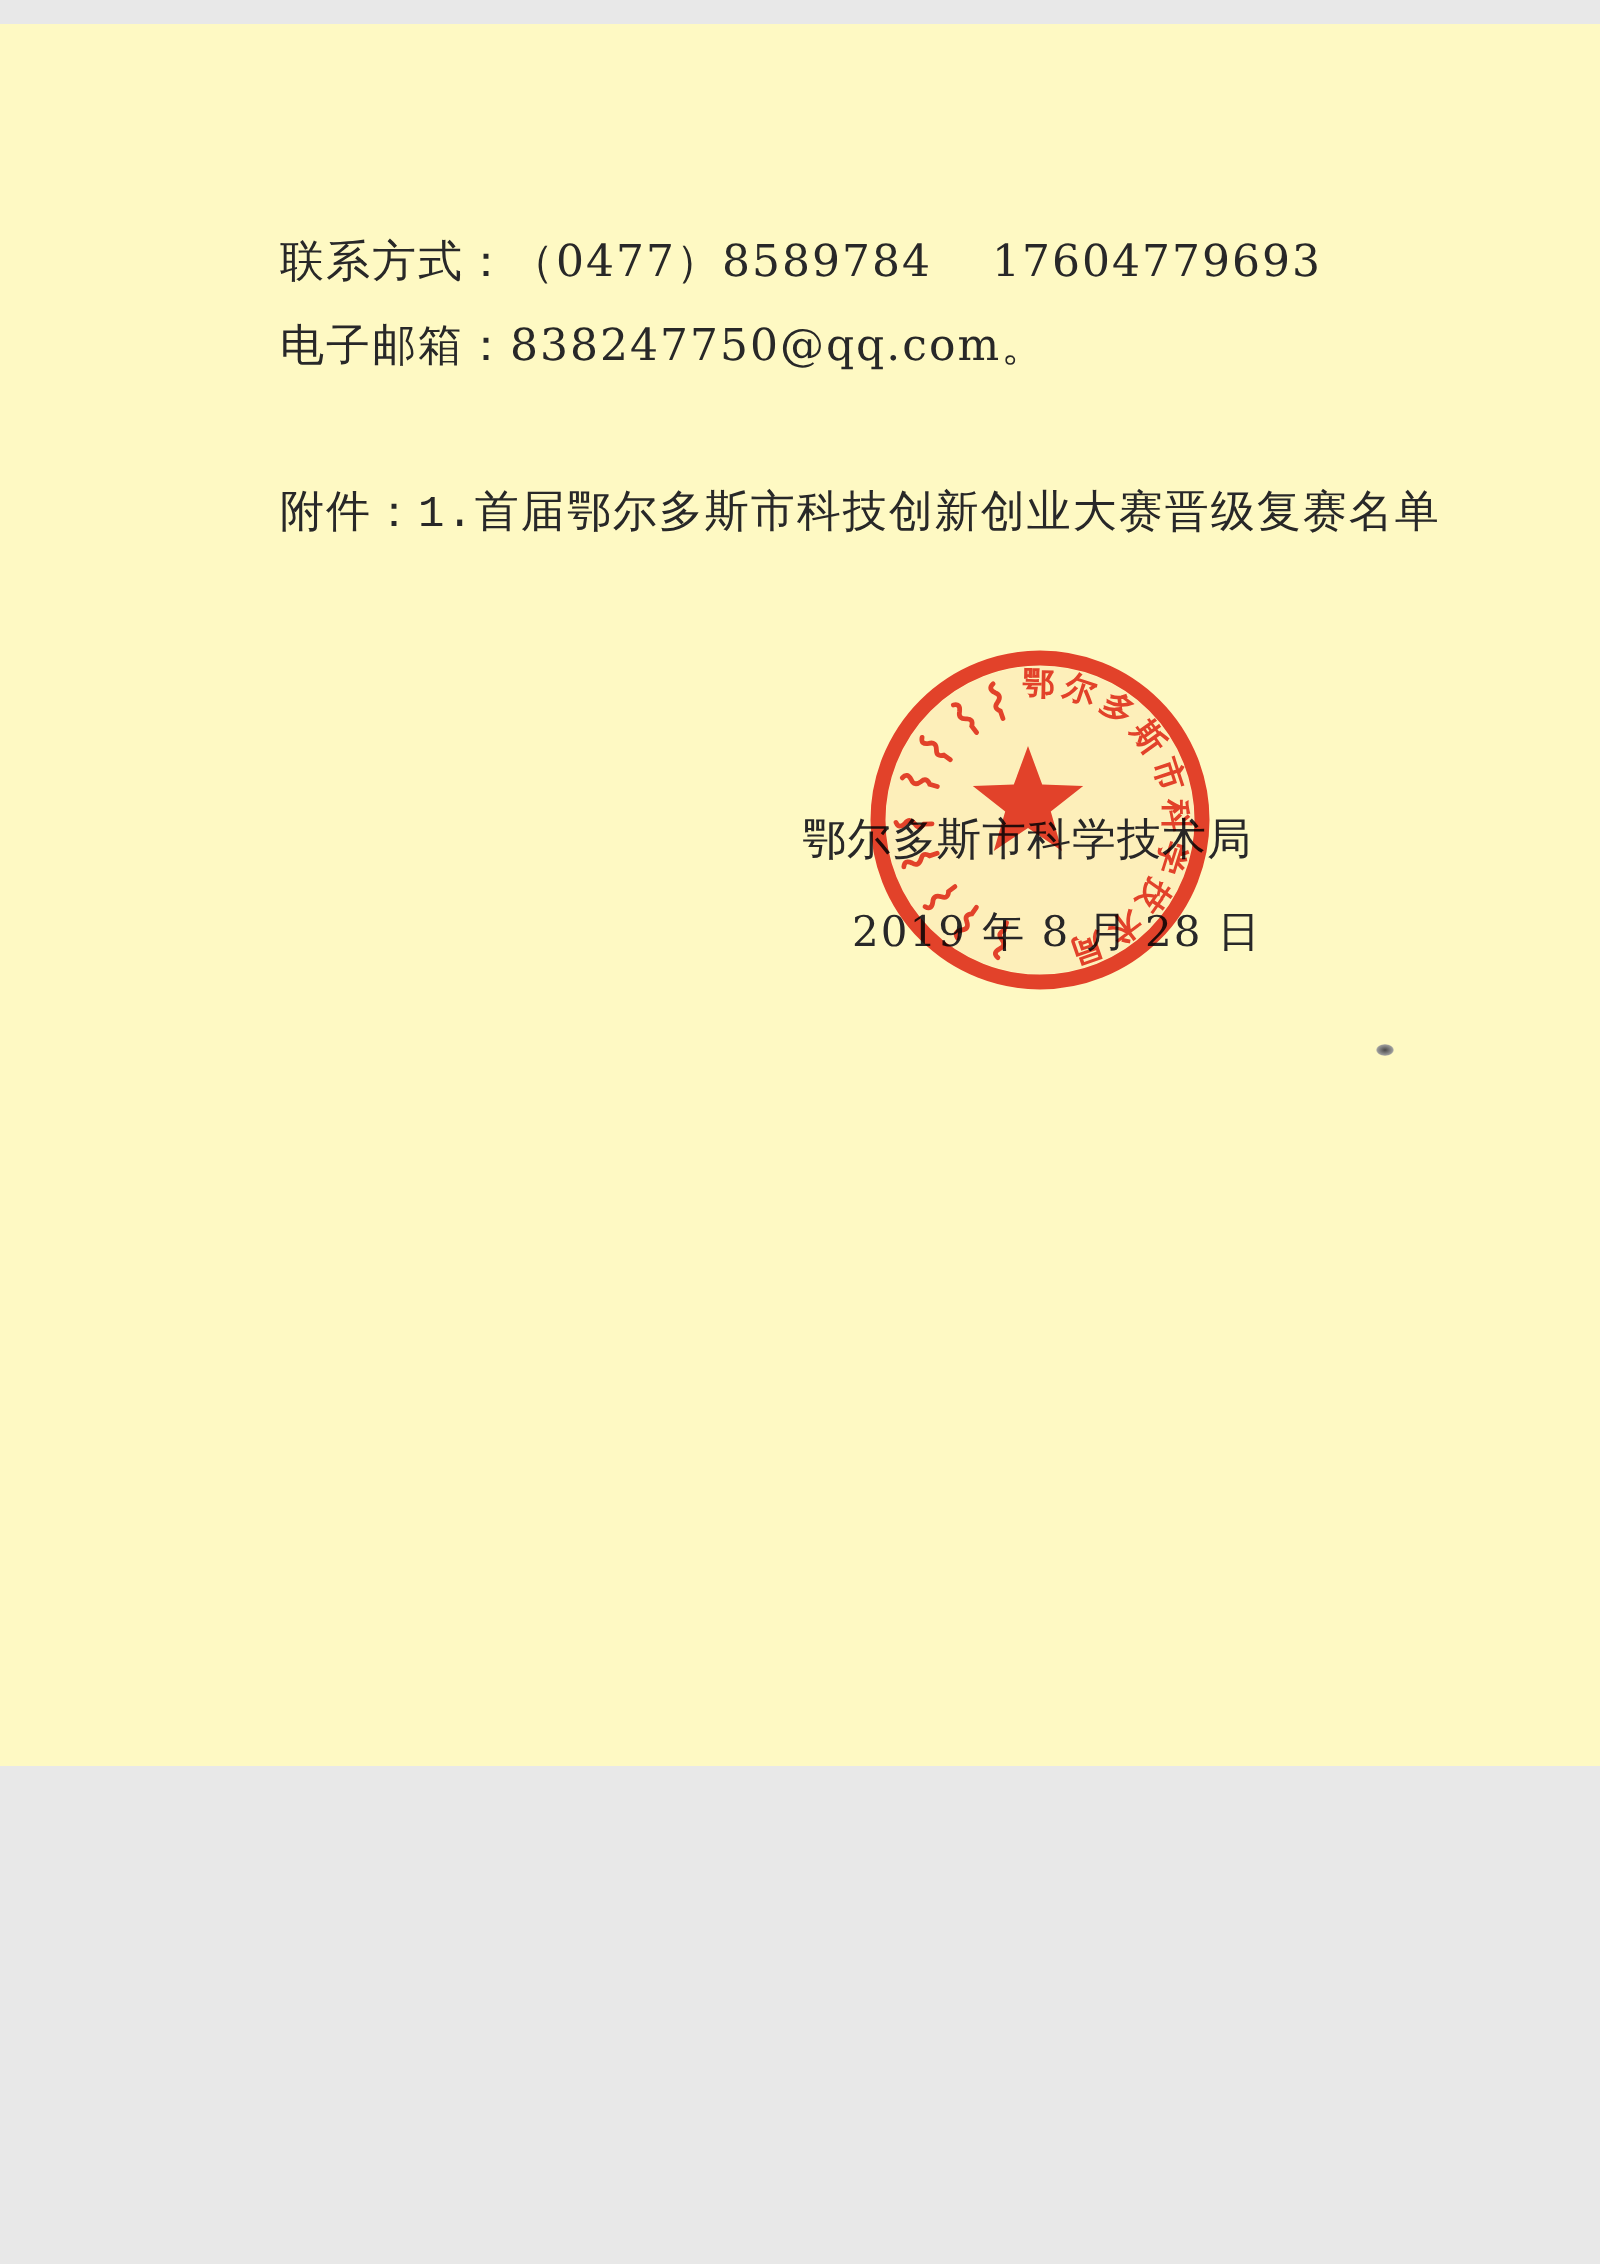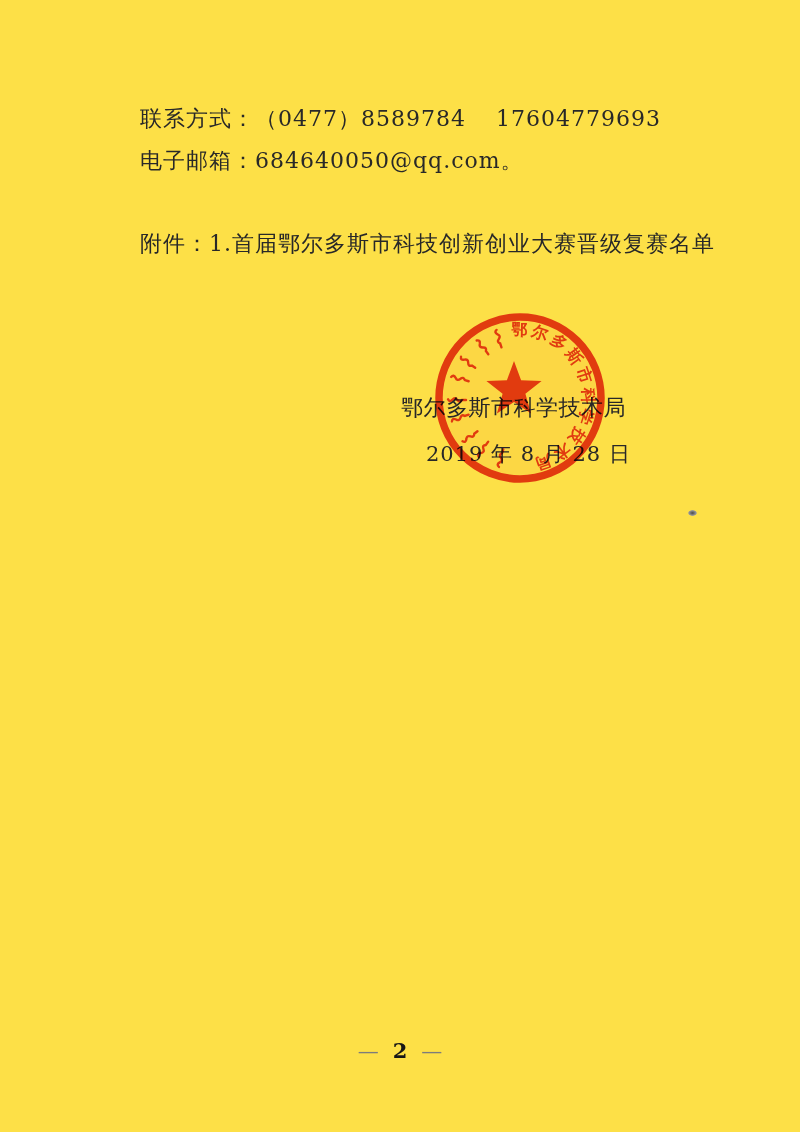--- a/index.html
+++ b/index.html
@@ -1,35 +1,35 @@
 <!DOCTYPE html>
 <html><head>
 <meta charset="utf-8">
 <style>
   html,body{margin:0;padding:0;background:#e8e8e8;}
   .page{
     position:relative;
-    width:800px;height:1132px;
-    margin:0 auto;
-    background:#fde047;
+    width:800px;height:871px;
+    margin:12px auto;
+    background:#fef9c3;
     overflow:hidden;
     font-family:"DejaVu Serif","Liberation Serif",serif;
     color:#232323;
   }
   .textline{
     position:absolute;
     font-size:22px;
     letter-spacing:1px;
     white-space:nowrap;
     color:#282828;
   }
   .contact-line{left:140px;top:104px;}
   .contact-line .phone2{margin-left:30px;}
   .email-line{left:140px;top:146px;}
-  .attach-line1{left:140px;top:229px;}
+  .attach-line1{left:140px;top:229px;font-family:Liberation Mono, monospace;}
   .attach-line2{left:208px;top:275px;}
   .sig-org{left:401px;top:393px;letter-spacing:0.5px;}
   .sig-date{left:426px;top:440px;font-size:21px;letter-spacing:1px;}
   .footer{
     position:absolute;left:0;top:1038px;width:100%;
     display:flex;justify-content:center;align-items:center;gap:14px;
     font-size:21px;
   }
   .footer .dash{color:#7c7c7c;letter-spacing:0;}
   .footer .num{color:#161616;font-weight:600;}
@@ -50,21 +50,21 @@
 </head>
 <body>
 
 <div class="page">
 
   <div class="textline contact-line">
     <span>联系方式：</span><span>（0477）8589784</span><span class="phone2">17604779693</span>
   </div>
 
   <div class="textline email-line">
-    <span>电子邮箱：</span><span>684640050@qq.com。</span>
+    <span>电子邮箱：</span><span>838247750@qq.com。</span>
   </div>
 
   <div class="textline attach-line1">
     <span>附件：</span><span>1.首届鄂尔多斯市科技创新创业大赛晋级复赛名单</span>
   </div>
 
   <div class="textline sig-org">鄂尔多斯市科学技术局</div>
   <div class="textline sig-date">2019 年 8 月 28 日</div>
 
   <svg class="seal" viewBox="0 0 190 190">

